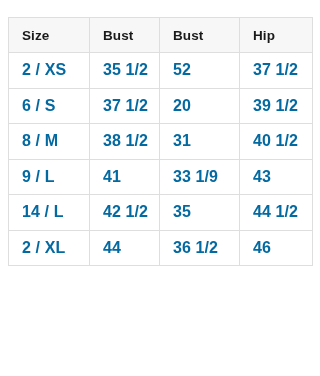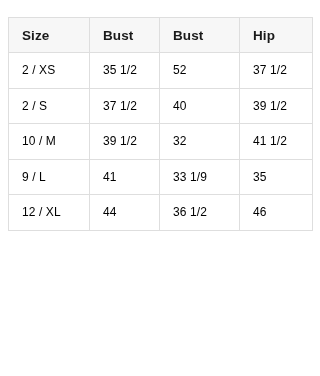--- a/index.html
+++ b/index.html
@@ -48,23 +48,23 @@
     background: #f7f7f7;
     color: #1a1a1a;
     font-weight: bold;
     font-size: 13.5px;
     letter-spacing: 0.1px;
   }
 
   table.size-chart tbody td {
     height: 34.5px;
     background: #ffffff;
-    color: #000000;
-    font-weight: normal;
-    font-size: 12px;
+    color: #0369a1;
+    font-weight: bold;
+    font-size: 16px;
     letter-spacing: 0.1px;
   }
 </style>
 </head>
 <body>
 
 <div id="size-chart-wrap">
   <table class="size-chart">
     <colgroup>
       <col class="c-size">
@@ -81,38 +81,44 @@
       </tr>
     </thead>
     <tbody>
       <tr>
         <td>2 / XS</td>
         <td>35 1/2</td>
         <td>52</td>
         <td>37 1/2</td>
       </tr>
       <tr>
-        <td>2 / S</td>
+        <td>6 / S</td>
         <td>37 1/2</td>
-        <td>40</td>
+        <td>20</td>
         <td>39 1/2</td>
       </tr>
       <tr>
-        <td>10 / M</td>
-        <td>39 1/2</td>
-        <td>32</td>
-        <td>41 1/2</td>
+        <td>8 / M</td>
+        <td>38 1/2</td>
+        <td>31</td>
+        <td>40 1/2</td>
       </tr>
       <tr>
         <td>9 / L</td>
         <td>41</td>
         <td>33 1/9</td>
-        <td>35</td>
+        <td>43</td>
       </tr>
       <tr>
-        <td>12 / XL</td>
+        <td>14 / L</td>
+        <td>42 1/2</td>
+        <td>35</td>
+        <td>44 1/2</td>
+      </tr>
+      <tr>
+        <td>2 / XL</td>
         <td>44</td>
         <td>36 1/2</td>
         <td>46</td>
       </tr>
     </tbody>
   </table>
 </div>
 
 </body></html>

